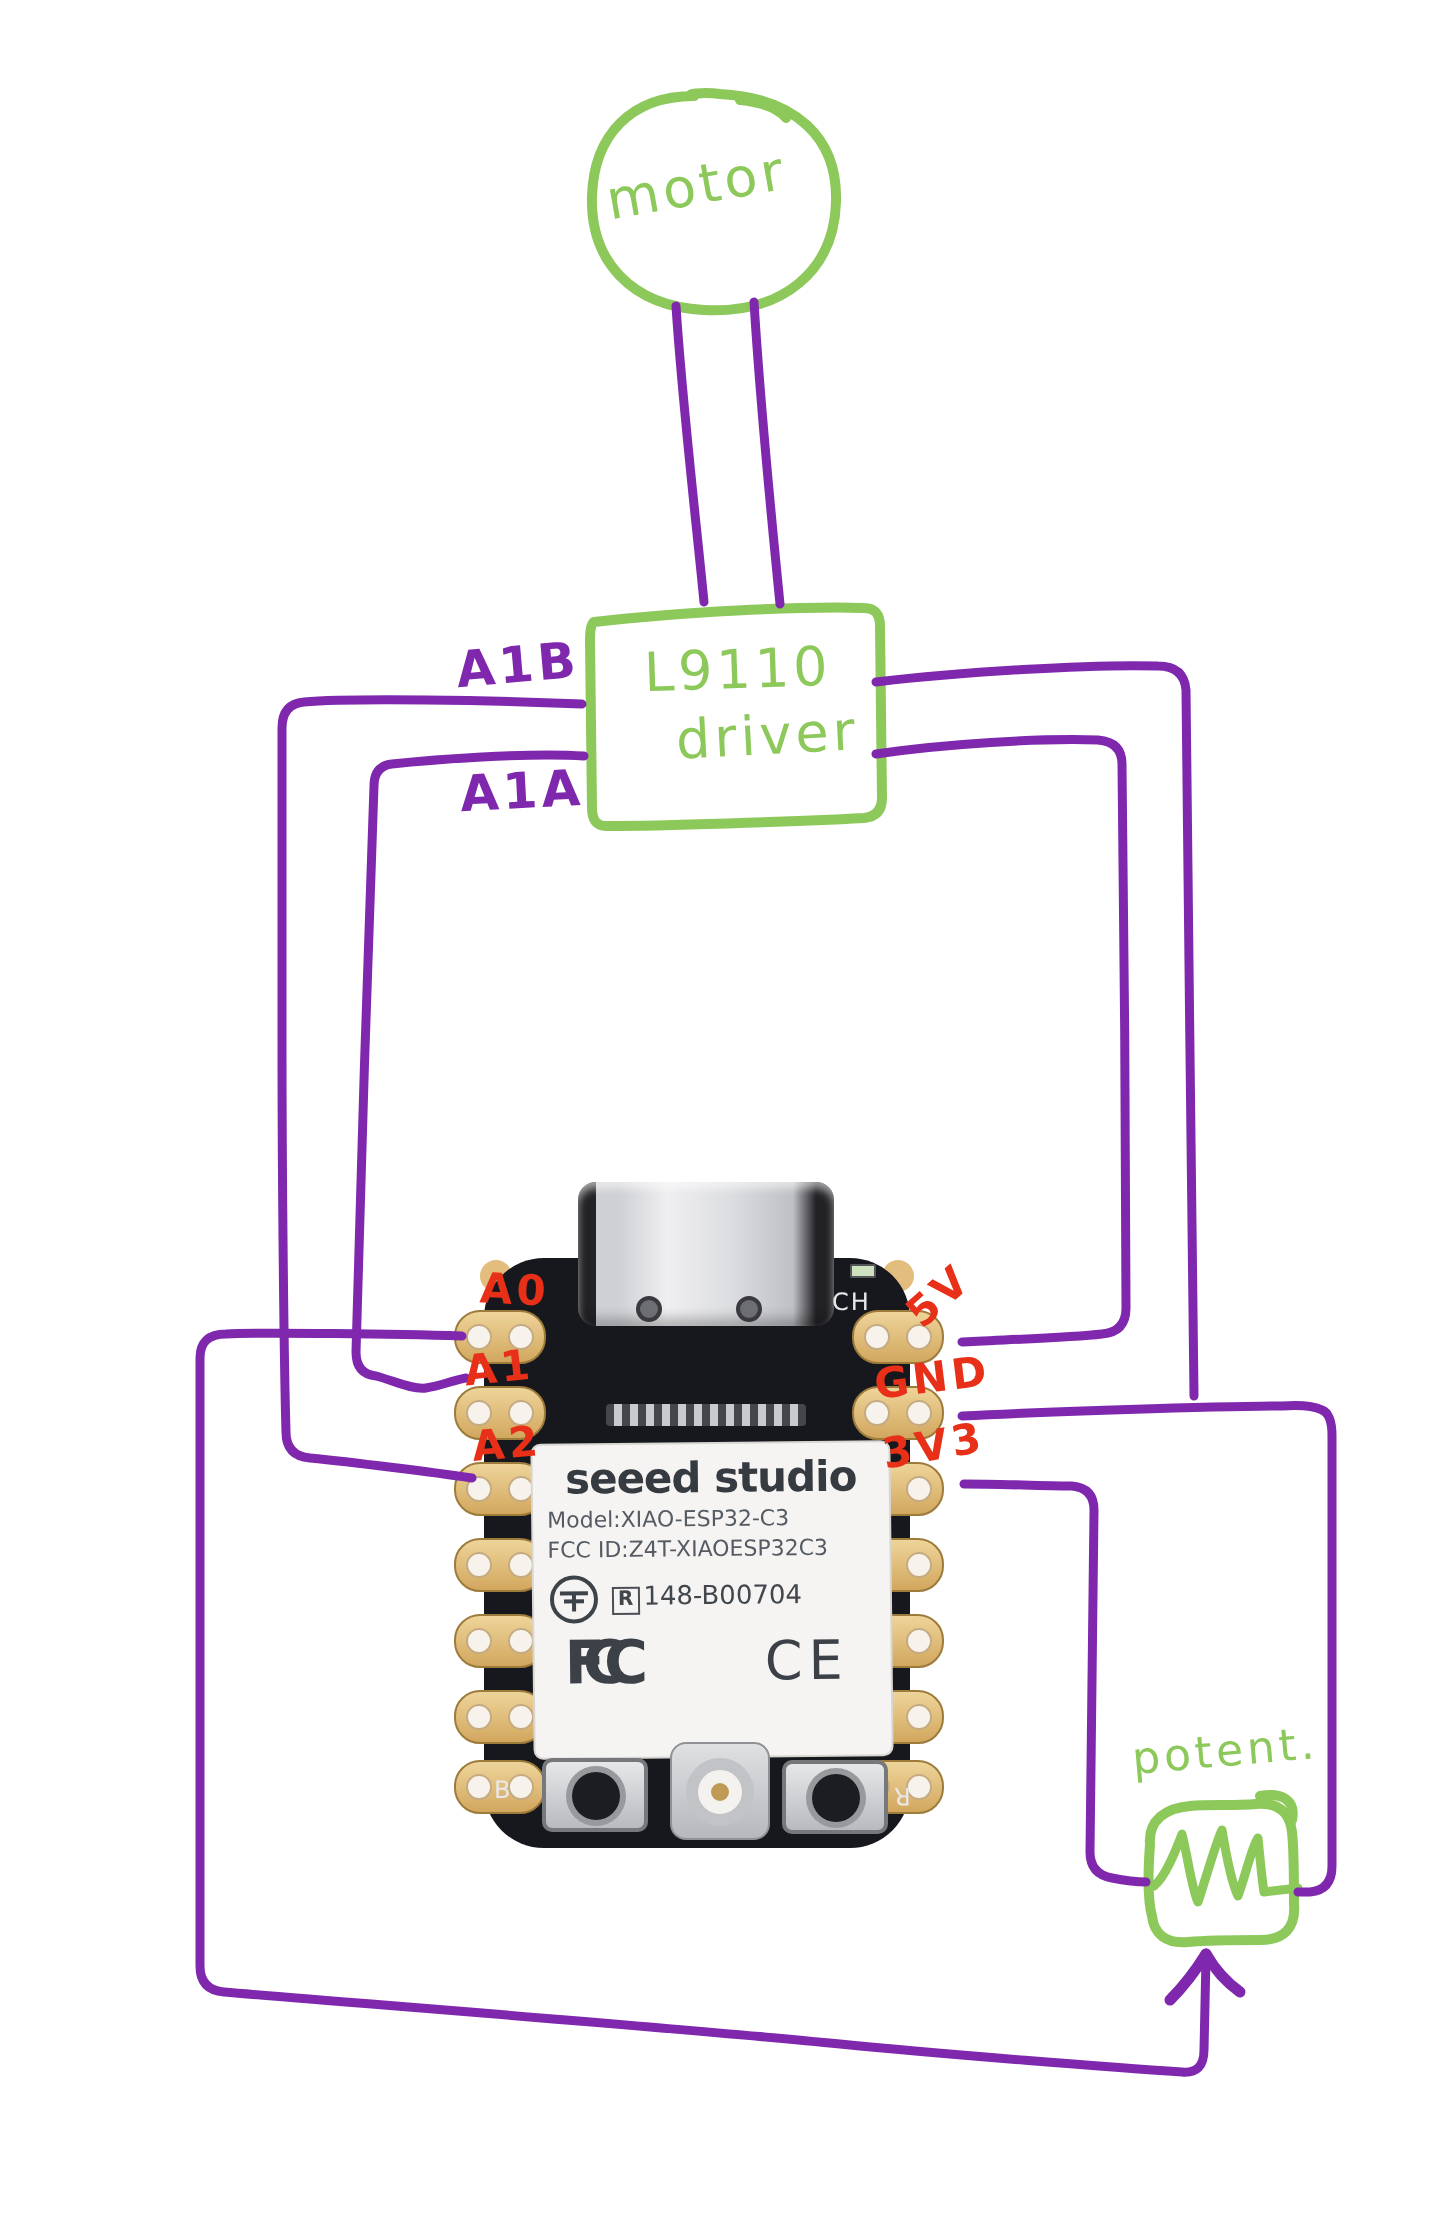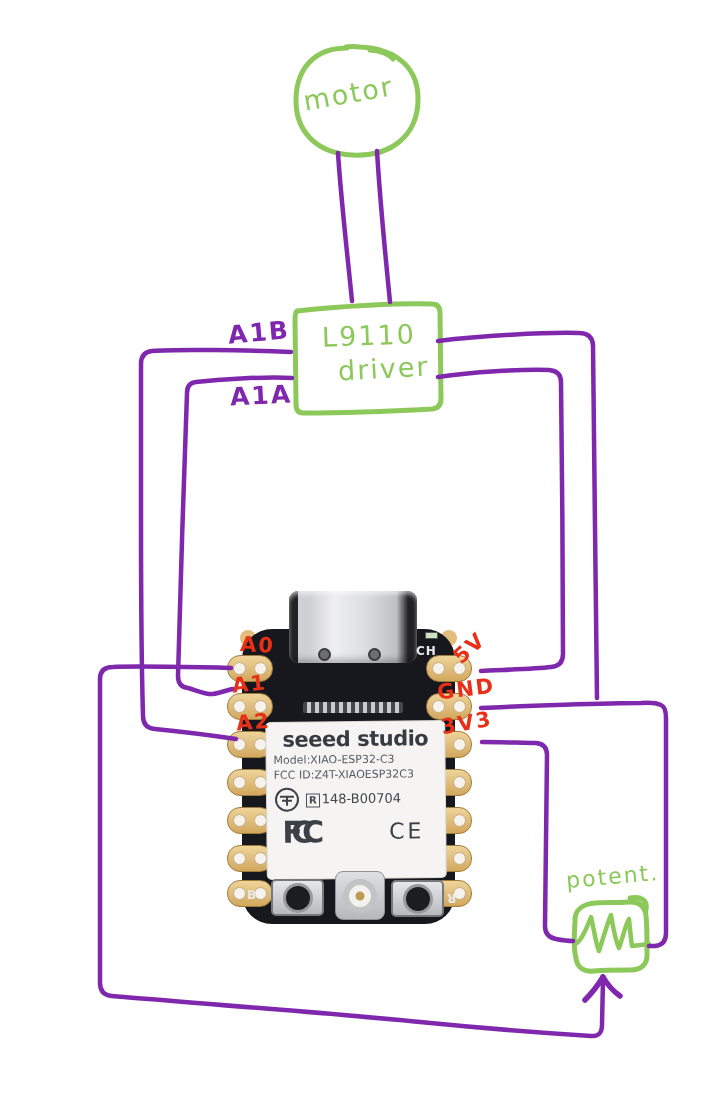--- a/index.html
+++ b/index.html
@@ -39,33 +39,33 @@
            box-shadow:0 0 0 1px #d8d6d2;padding:5px 7px;box-sizing:border-box;
            color:#40454c;}
   .brand{font-size:21px;font-weight:700;letter-spacing:-.5px;color:#363b42;text-align:center;}
   .mline{font-size:11px;letter-spacing:0;color:#565b63;margin-top:2px;}
   .cert-row{display:flex;align-items:center;gap:6px;margin-top:5px;}
   .rbox{display:inline-block;border:1.5px solid #4a4f56;font-size:10px;line-height:10px;
         padding:1px 2px;font-weight:700;margin-right:2px;}
   .cert-num{font-size:13px;color:#42474e;}
   .logo-row{display:flex;align-items:center;justify-content:space-between;padding:2px 14px 0 8px;}
   .fcc-logo{font-size:30px;font-weight:700;letter-spacing:-.38em;color:#3c4148;padding-right:12px;}
-  .ce-logo{font-size:22px;font-weight:400;letter-spacing:3px;color:#3c4148;}
+  .ce-logo{font-size:27px;font-weight:400;letter-spacing:3px;color:#3c4148;}
 
   .btn{position:absolute;width:53px;height:37px;z-index:13;border-radius:5px;
        background:linear-gradient(180deg,#e6e7e9,#b9babe);border:2px solid #77787c;box-sizing:border-box;}
   .btn .cap{position:absolute;left:50%;top:50%;width:24px;height:24px;border-radius:50%;
        background:#1c1d21;transform:translate(-50%,-50%);box-shadow:0 0 0 3px #98999d;}
   .ant{position:absolute;left:335px;top:871px;width:50px;height:49px;z-index:13;border-radius:8px;
        background:linear-gradient(180deg,#dfe0e2,#b7b8bc);border:1px solid #909195;box-sizing:border-box;}
   .ant .ring{position:absolute;left:50%;top:50%;width:34px;height:34px;border-radius:50%;
        background:#f3f2ef;border:6px solid #c2c3c6;transform:translate(-50%,-50%);box-sizing:border-box;}
   .ant .pin-c{position:absolute;left:50%;top:50%;width:9px;height:9px;border-radius:50%;
        background:#c09a55;transform:translate(-50%,-50%);}
-  .silk{position:absolute;color:#e8e8ea;font-size:12px;font-weight:700;z-index:14;letter-spacing:1px;}
+  .silk{position:absolute;color:#e8e8ea;font-size:12px;font-weight:400;z-index:14;letter-spacing:1px;}
   .led{position:absolute;left:425px;top:632px;width:13px;height:7px;z-index:14;
        background:#cfe2c0;border:1px solid #55565a;border-radius:1px;box-sizing:border-box;}
 </style>
 </head>
 <body>
 
 <div id="canvas">
 
   <div class="board-body"></div>
   <div class="corner-pad" style="left:240px;top:630px;"></div>

